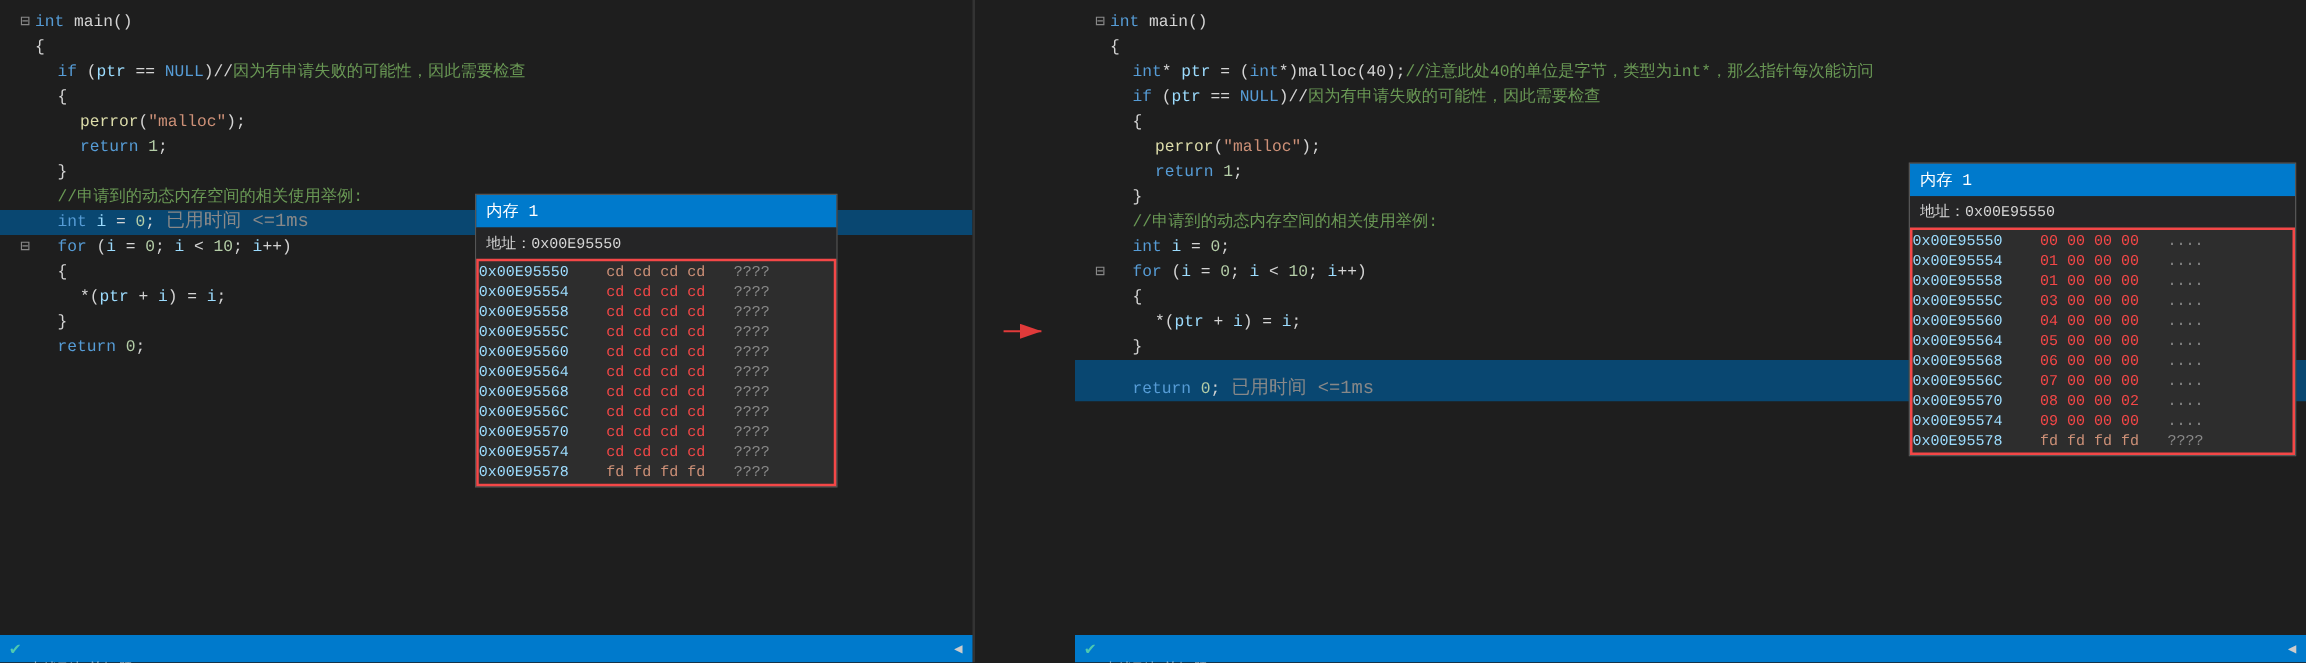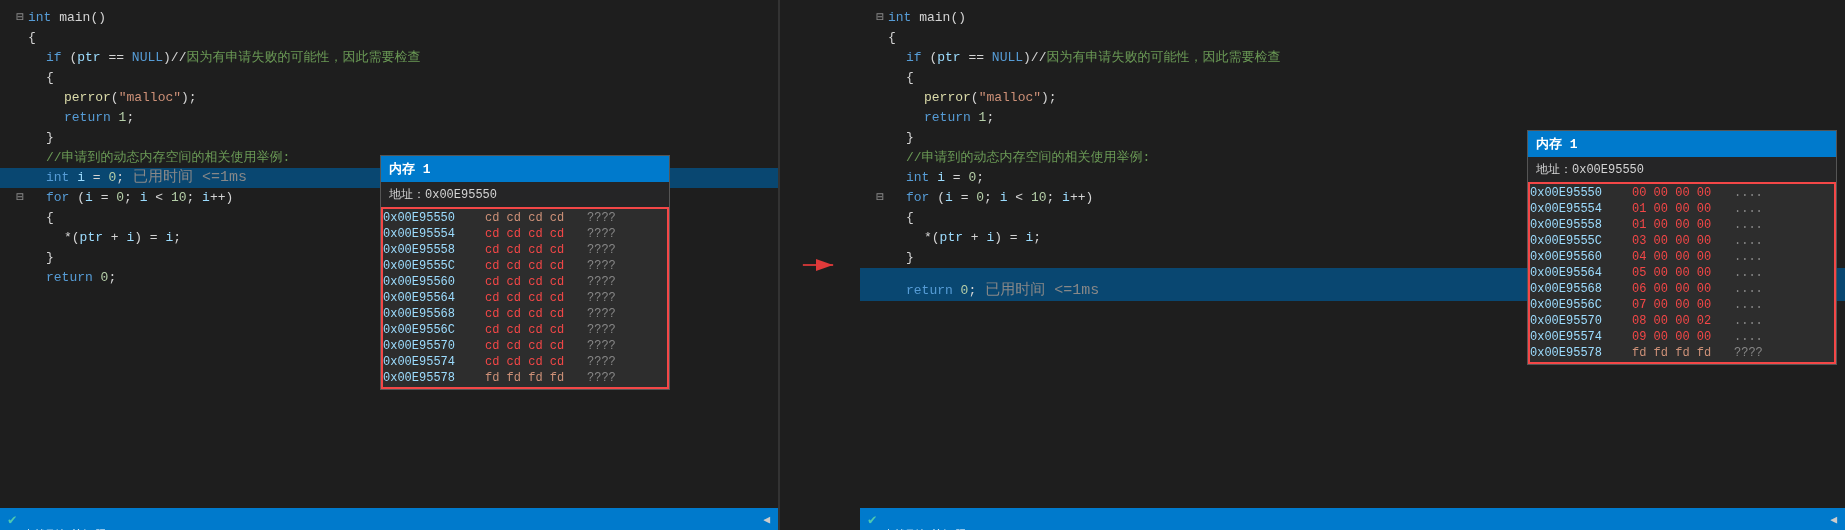--- a/index.html
+++ b/index.html
@@ -89,21 +89,21 @@
       border: 1px solid #555;
       z-index: 100;
       min-width: 280px;
     }
 
     .memory-popup-title {
       background: #007acc;
       color: white;
       padding: 4px 8px;
       font-size: 13px;
-      font-weight: bold;
+      font-weight: normal;
     }
 
     .memory-popup-addr {
       padding: 4px 8px;
       color: #d4d4d4;
       font-size: 12px;
       background: #252526;
     }
 
     .memory-row {
@@ -305,20 +305,24 @@
   <div class="code-line">
         <span class="line-gutter" style="color: rgb(136, 136, 136); cursor: pointer;">⊟</span>
         <span class="line-content" style="padding-left: 0px;"><span class="kw">int</span><span class="punct"> main()</span></span>
       </div>
       <div class="code-line">
         <span class="line-gutter"></span>
         <span class="line-content" style="padding-left: 0px;"><span class="punct">{</span></span>
       </div>
       <div class="code-line">
         <span class="line-gutter"></span>
+        <span class="line-content" style="padding-left: 18px;"><span class="kw">int</span><span class="punct">* </span><span class="var">ptr</span><span class="punct"> = (</span><span class="kw">int</span><span class="punct">*)malloc(40);</span><span class="comment">//注意此处40的单位是字节，类型为int*，那么指针每次能访问</span></span>
+      </div>
+      <div class="code-line">
+        <span class="line-gutter"></span>
         <span class="line-content" style="padding-left: 18px;"><span class="kw">if</span><span class="punct"> (</span><span class="var">ptr</span><span class="punct"> == </span><span class="kw">NULL</span><span class="punct">)//</span><span class="comment">因为有申请失败的可能性，因此需要检查</span></span>
       </div>
       <div class="code-line">
         <span class="line-gutter"></span>
         <span class="line-content" style="padding-left: 18px;"><span class="punct">{</span></span>
       </div>
       <div class="code-line">
         <span class="line-gutter"></span>
         <span class="line-content" style="padding-left: 36px;"><span class="fn">perror</span><span class="punct">(</span><span class="str">"malloc"</span><span class="punct">);</span></span>
       </div>

